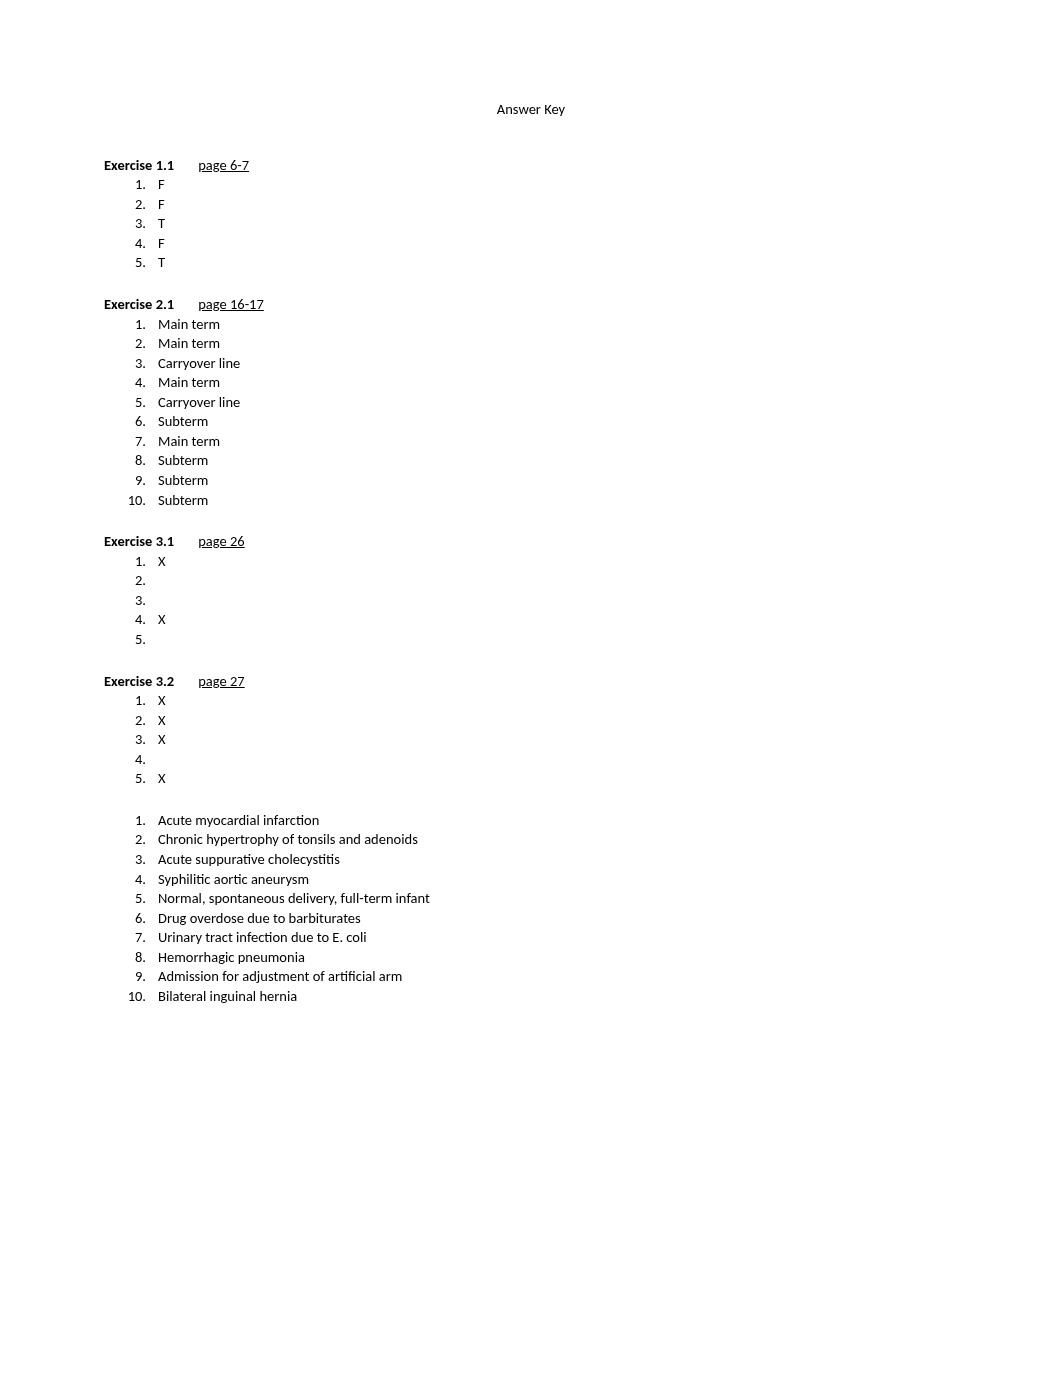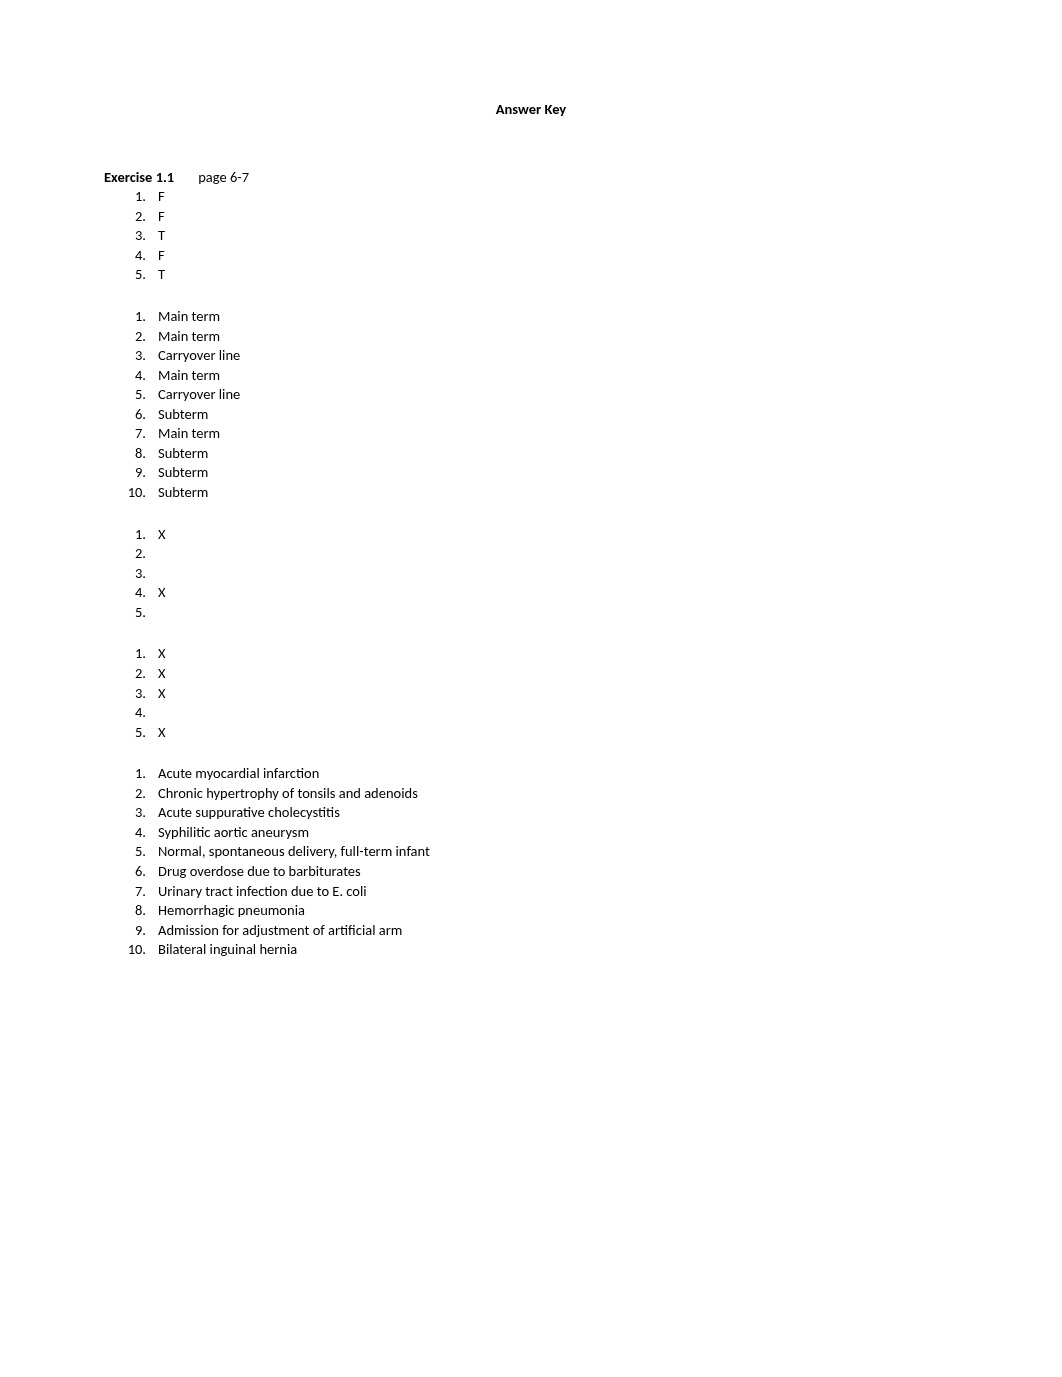--- a/index.html
+++ b/index.html
@@ -8,35 +8,36 @@
       color: #000;
       background: #fff;
       margin: 0;
       padding: 100px 90px 80px 90px;
       width: 1062px;
       box-sizing: border-box;
       line-height: 1.35;
     }
     .title {
       text-align: center;
-      font-weight: bold;
-      margin-bottom: 48px;
+      font-weight: normal;
+      margin-bottom: 36px;
     }
     .exercise-block {
       margin-bottom: 22px;
     }
     .exercise-header {
       margin-bottom: 0;
     }
     .exercise-label {
       font-weight: bold;
       padding-left: 14px;
     }
     .exercise-page {
       margin-left: 24px;
+      text-decoration: underline;
     }
     ol {
       margin: 0;
       padding-left: 60px;
       list-style: none;
       counter-reset: item;
     }
     ol li {
       counter-increment: item;
       margin: 0;
@@ -69,43 +70,46 @@
       <div class="exercise-header"><span class="exercise-label">Exercise 1.1</span><span class="exercise-page">page 6-7</span></div>
       <ol>
         <li><span class="answer">F</span></li>
         <li><span class="answer">F</span></li>
         <li><span class="answer">T</span></li>
         <li><span class="answer">F</span></li>
         <li><span class="answer">T</span></li>
       </ol>
     </div>
     <div class="exercise-block">
+      <div class="exercise-header"><span class="exercise-label">Exercise 2.1</span><span class="exercise-page">page 16-17</span></div>
       <ol>
         <li><span class="answer">Main term</span></li>
         <li><span class="answer">Main term</span></li>
         <li><span class="answer">Carryover line</span></li>
         <li><span class="answer">Main term</span></li>
         <li><span class="answer">Carryover line</span></li>
         <li><span class="answer">Subterm</span></li>
         <li><span class="answer">Main term</span></li>
         <li><span class="answer">Subterm</span></li>
         <li><span class="answer">Subterm</span></li>
         <li><span class="answer">Subterm</span></li>
       </ol>
     </div>
     <div class="exercise-block">
+      <div class="exercise-header"><span class="exercise-label">Exercise 3.1</span><span class="exercise-page">page 26</span></div>
       <ol>
         <li><span class="answer">X</span></li>
         <li><span class="answer">&nbsp;</span></li>
         <li><span class="answer">&nbsp;</span></li>
         <li><span class="answer">X</span></li>
         <li><span class="answer">&nbsp;</span></li>
       </ol>
     </div>
     <div class="exercise-block">
+      <div class="exercise-header"><span class="exercise-label">Exercise 3.2</span><span class="exercise-page">page 27</span></div>
       <ol>
         <li><span class="answer">X</span></li>
         <li><span class="answer">X</span></li>
         <li><span class="answer">X</span></li>
         <li><span class="answer">&nbsp;</span></li>
         <li><span class="answer">X</span></li>
       </ol>
     </div>
     <div class="exercise-block">
       <ol>

